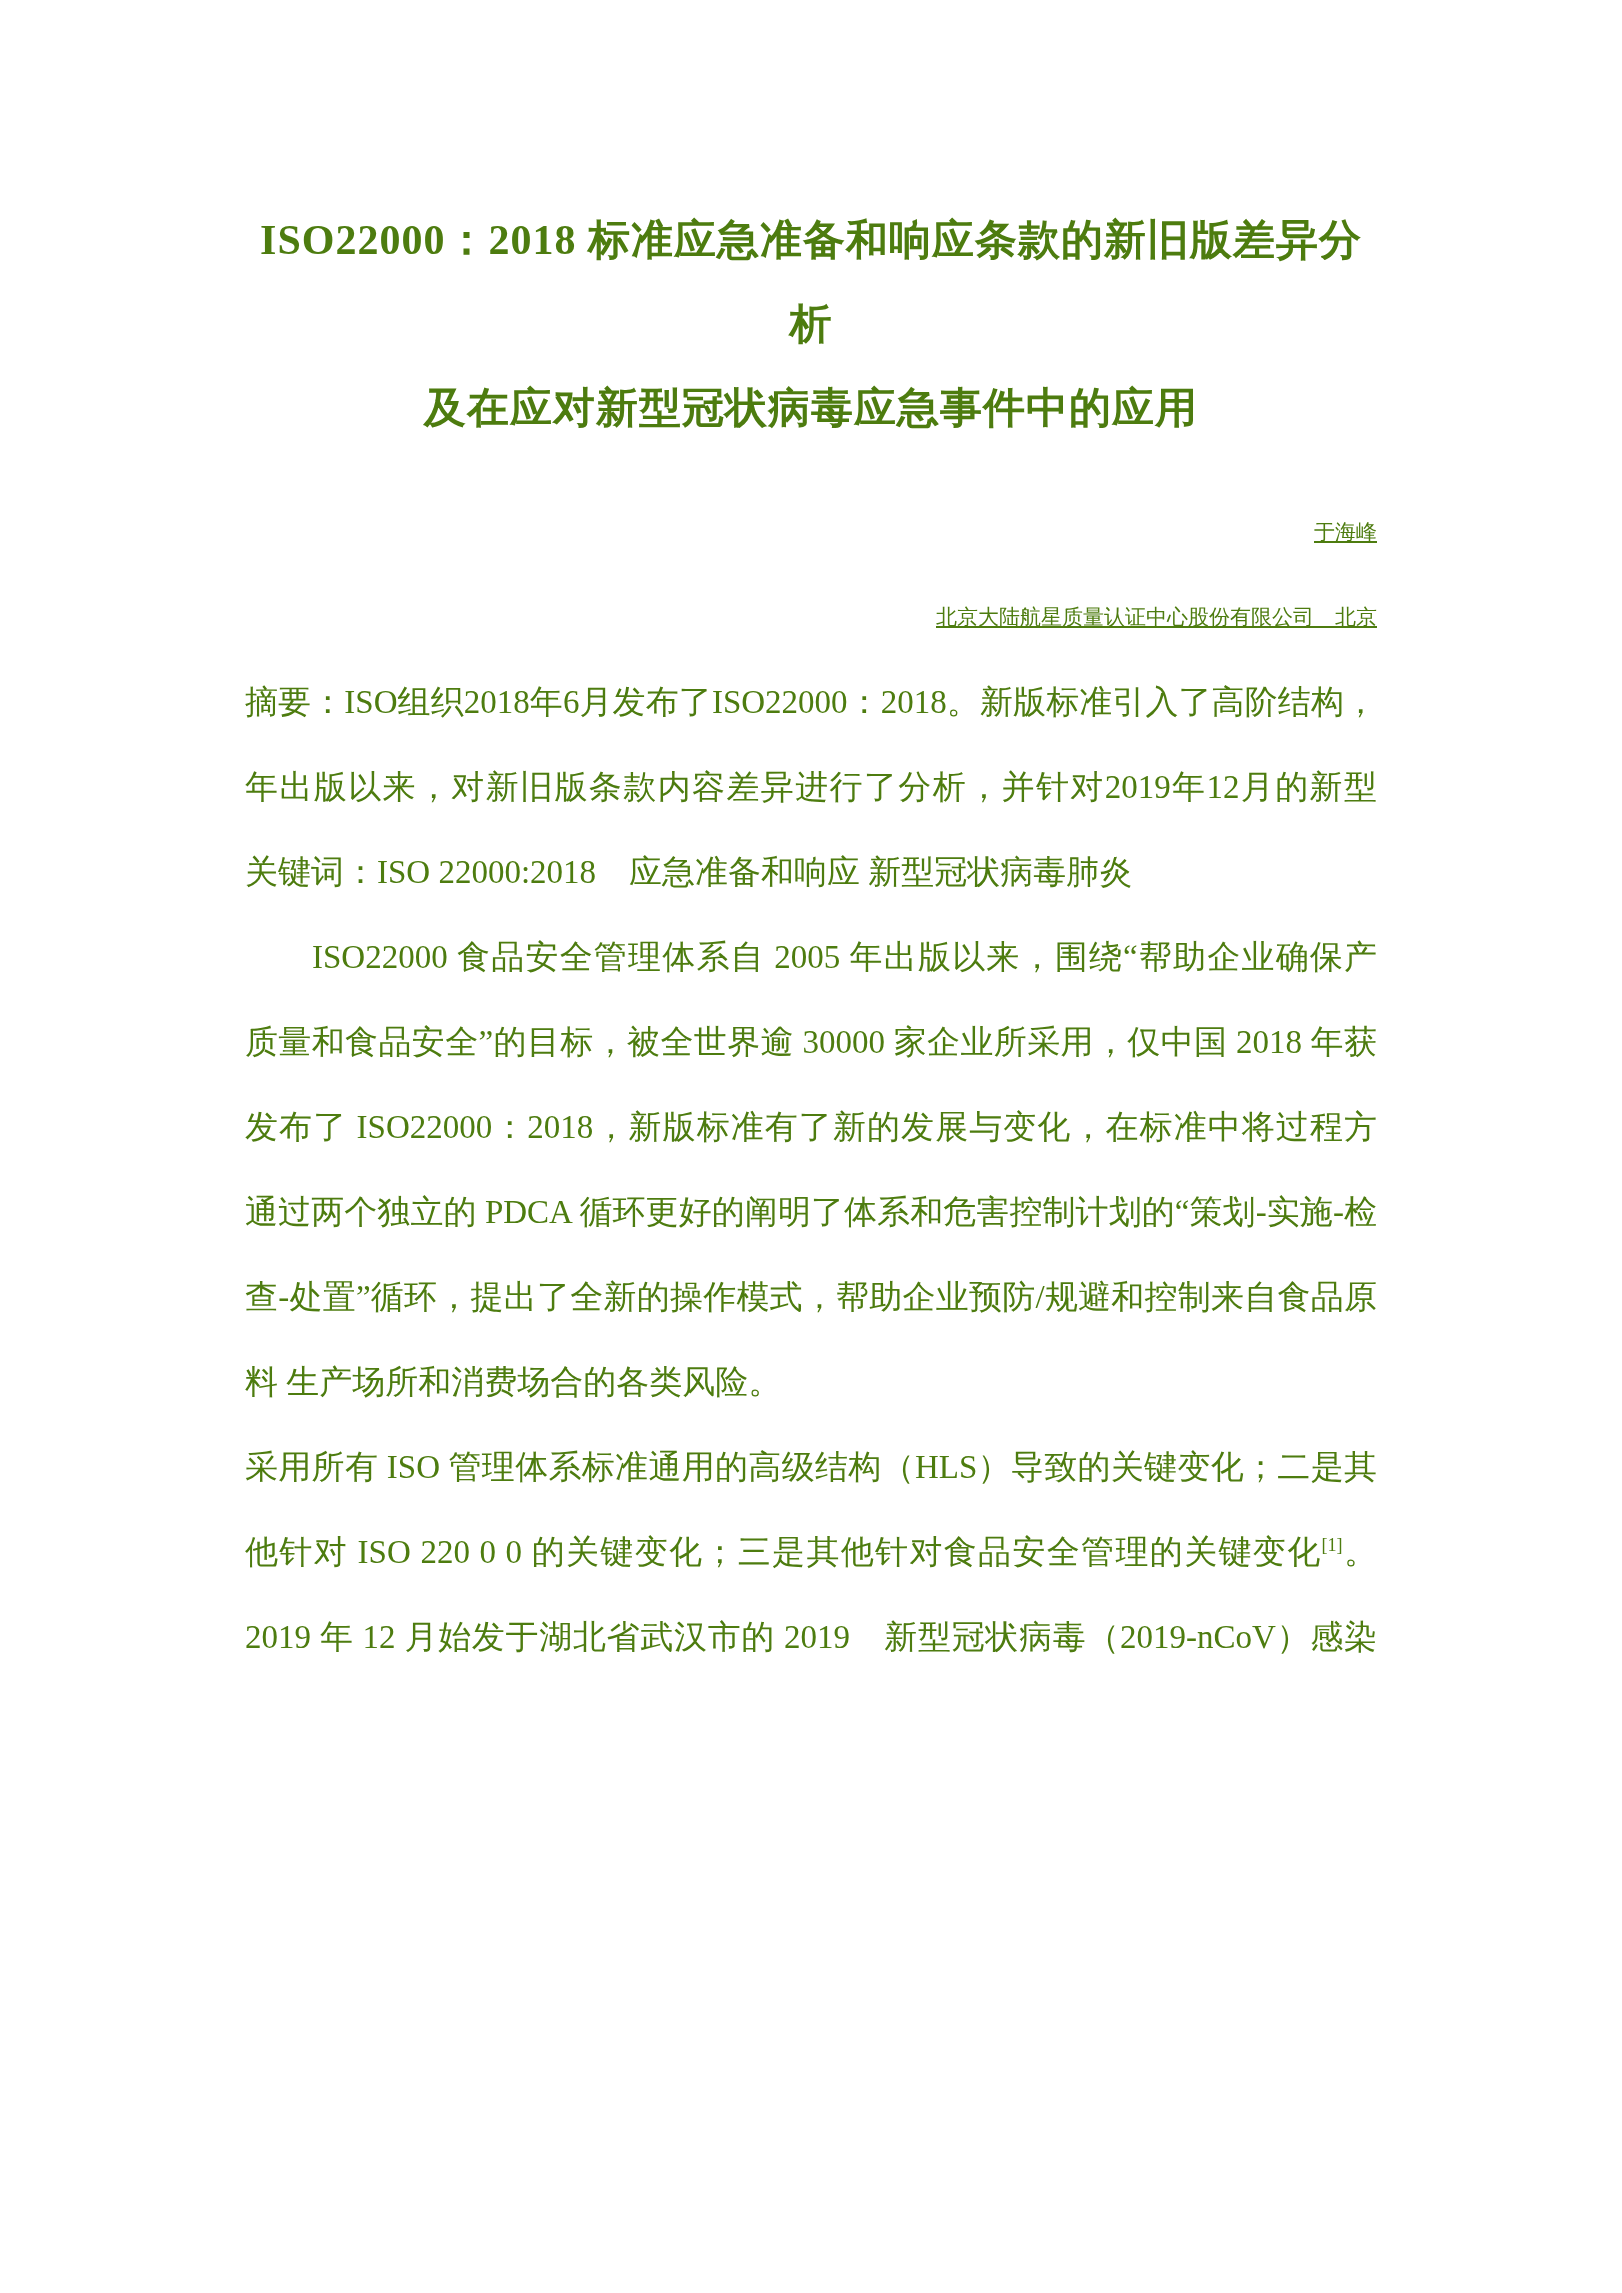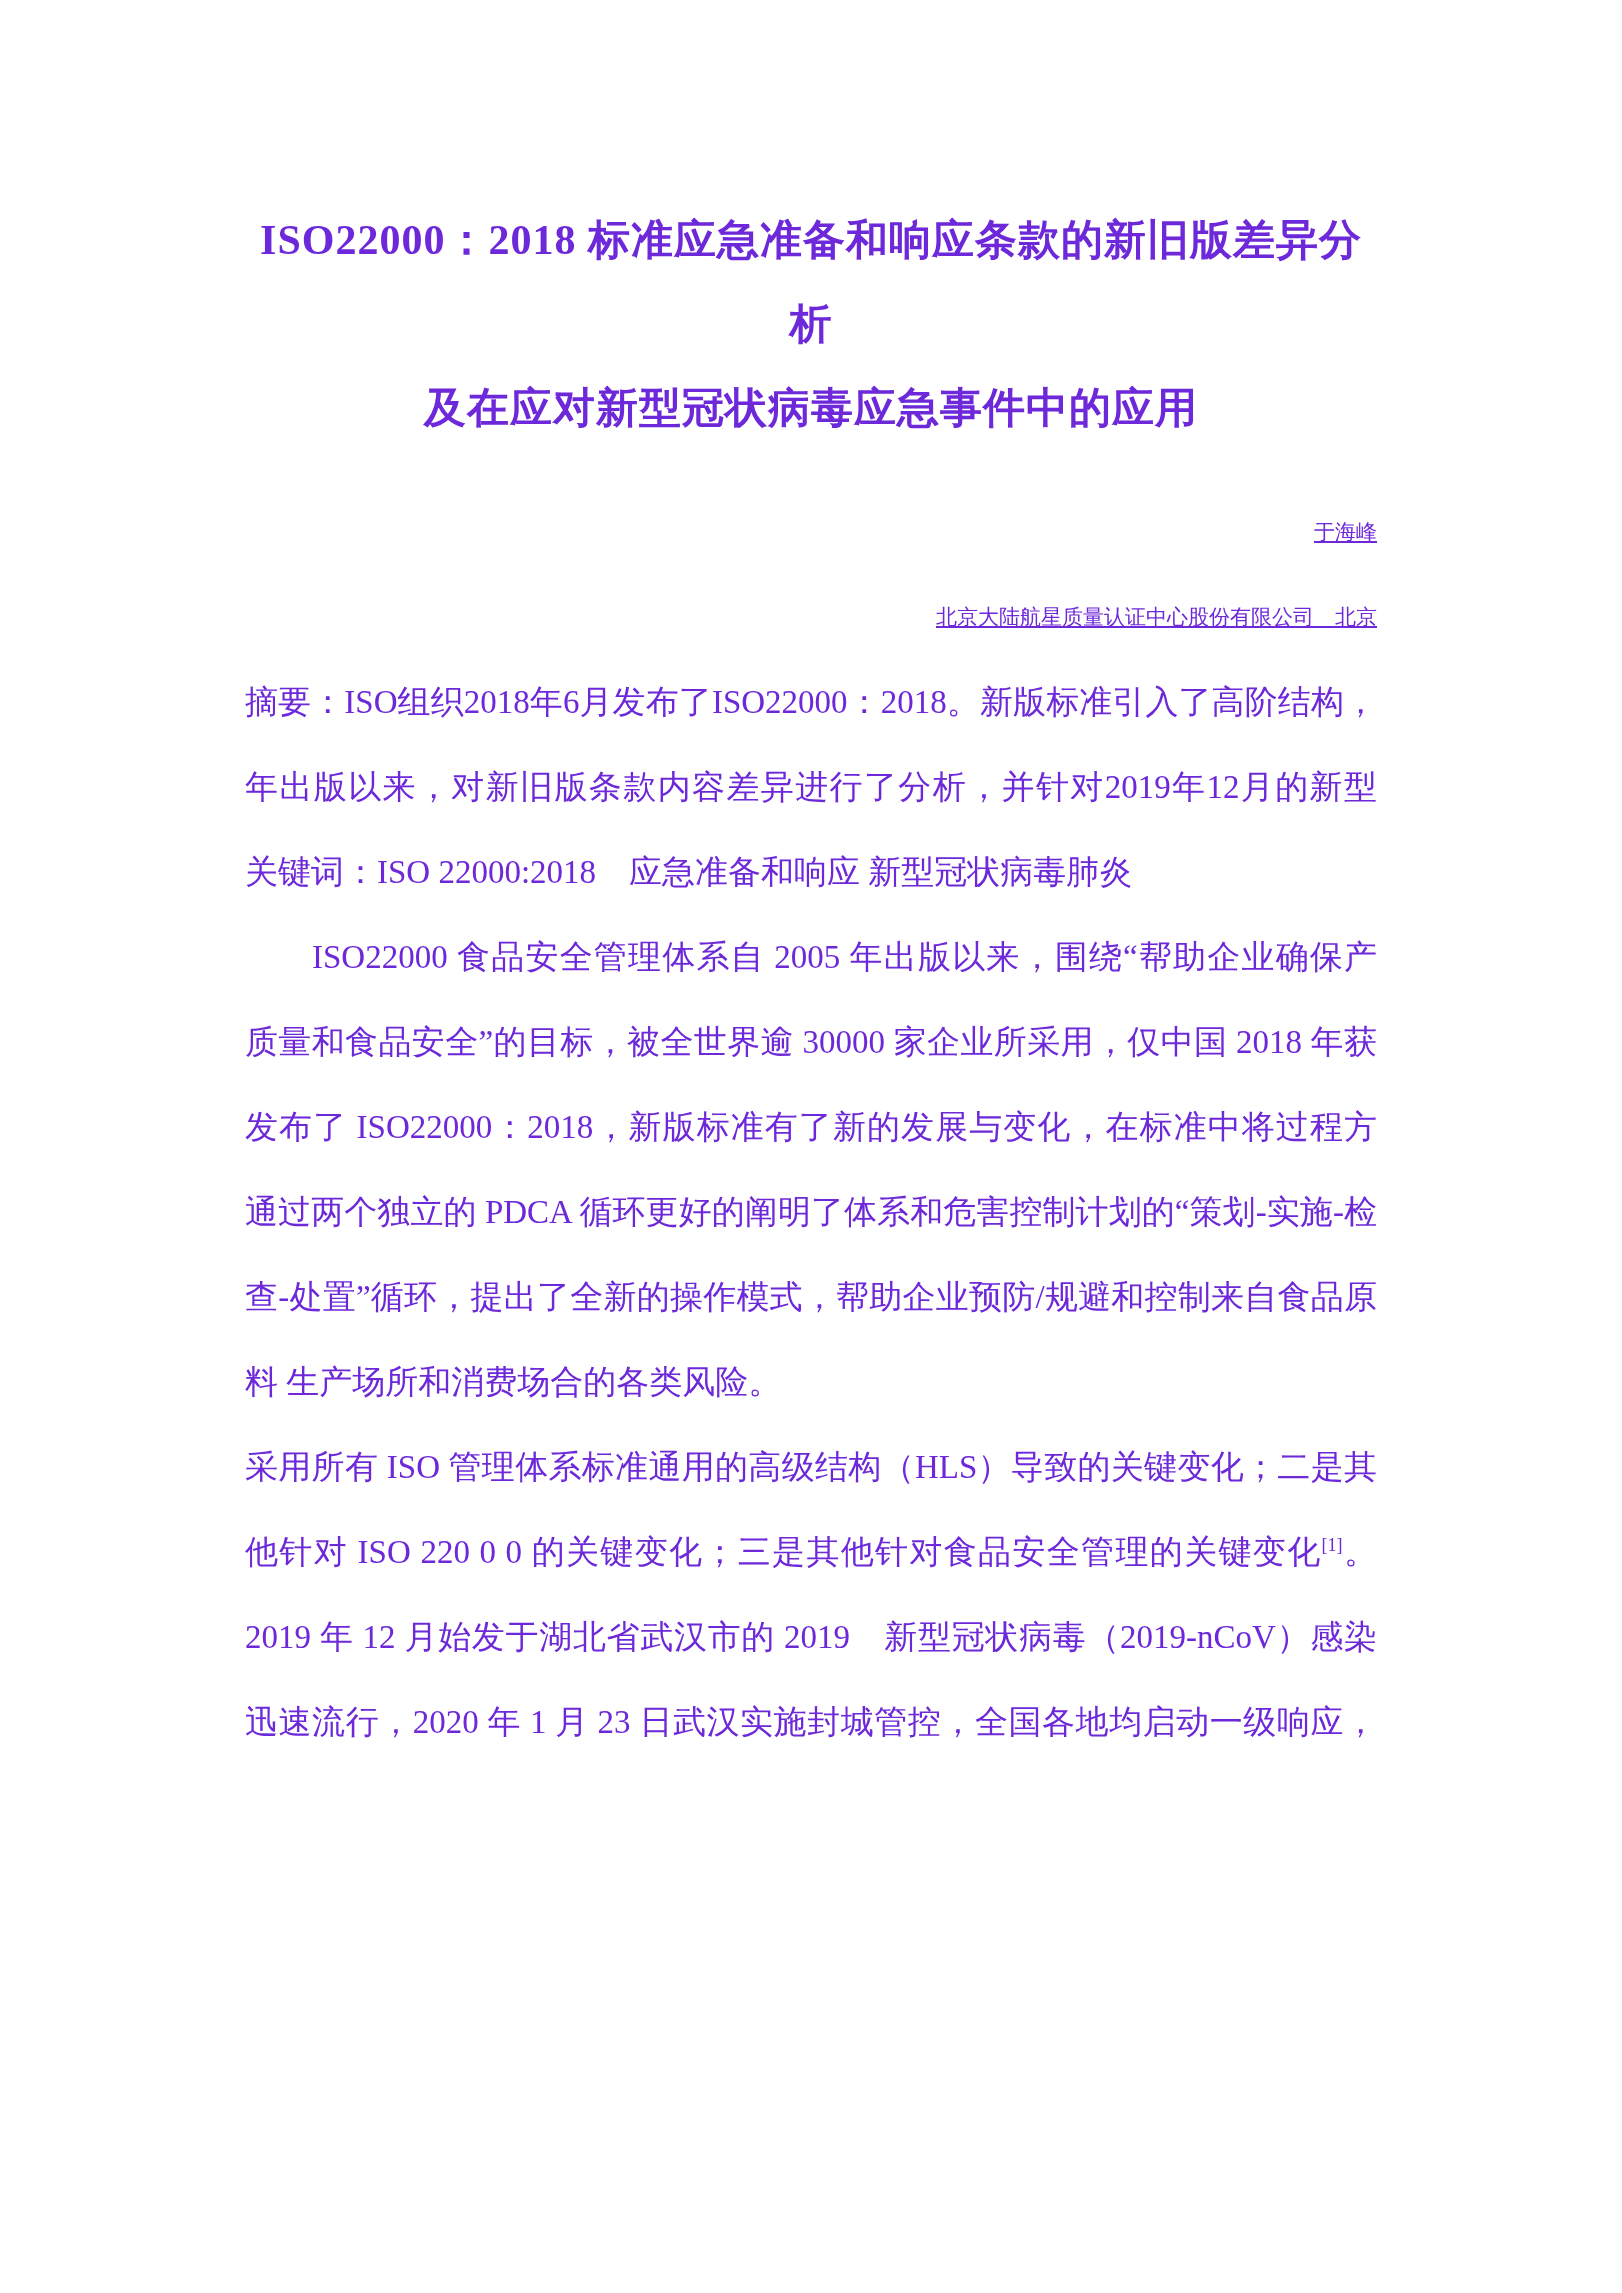--- a/index.html
+++ b/index.html
@@ -2,21 +2,21 @@
 <html><head>
 <meta charset="utf-8">
 <style>
   html, body { margin: 0; padding: 0; background: #ffffff; }
   .page {
     position: relative;
     width: 1622px;
     height: 2294px;
     background: #ffffff;
     overflow: hidden;
-    color: #6d28d9;
+    color: #4d7c0f;
     font-family: "Liberation Serif", "DejaVu Serif", serif;
   }
   .content {
     position: absolute;
     left: 245px;
     top: 0;
     width: 1132px;
   }
   .title {
     margin: 0;
@@ -70,17 +70,16 @@
         <div class="bline"><span>关键词：ISO 22000:2018　应急准备和响应 新型冠状病毒肺炎</span></div>
         <div class="bline jf ind"><span>ISO22000 食品安全管理体系自 2005 年出版以来，围绕“帮助企业确保产品</span></div>
         <div class="bline jf"><span>质量和食品安全”的目标，被全世界逾 30000 家企业所采用，仅中国 2018 年获</span></div>
         <div class="bline jf"><span>发布了 ISO22000：2018，新版标准有了新的发展与变化，在标准中将过程方法</span></div>
         <div class="bline jf"><span>通过两个独立的 PDCA 循环更好的阐明了体系和危害控制计划的“策划-实施-检</span></div>
         <div class="bline jf"><span>查-处置”循环，提出了全新的操作模式，帮助企业预防/规避和控制来自食品原</span></div>
         <div class="bline"><span>料 生产场所和消费场合的各类风险。</span></div>
         <div class="bline jf"><span>采用所有 ISO 管理体系标准通用的高级结构（HLS）导致的关键变化；二是其</span></div>
         <div class="bline jf"><span>他针对 ISO 220 0 0 的关键变化；三是其他针对食品安全管理的关键变化</span><span class="sup">[1]</span><span>。</span></div>
         <div class="bline jf"><span>2019 年 12 月始发于湖北省武汉市的 2019　新型冠状病毒（2019-nCoV）感染</span></div>
-        <div class="bline jf"><span>迅速流行，2020 年 1 月 23 日武汉实施封城管控，全国各地均启动一级响应，</span></div>
       </div>
   </div>
 </div>
 
 
 </body></html>

